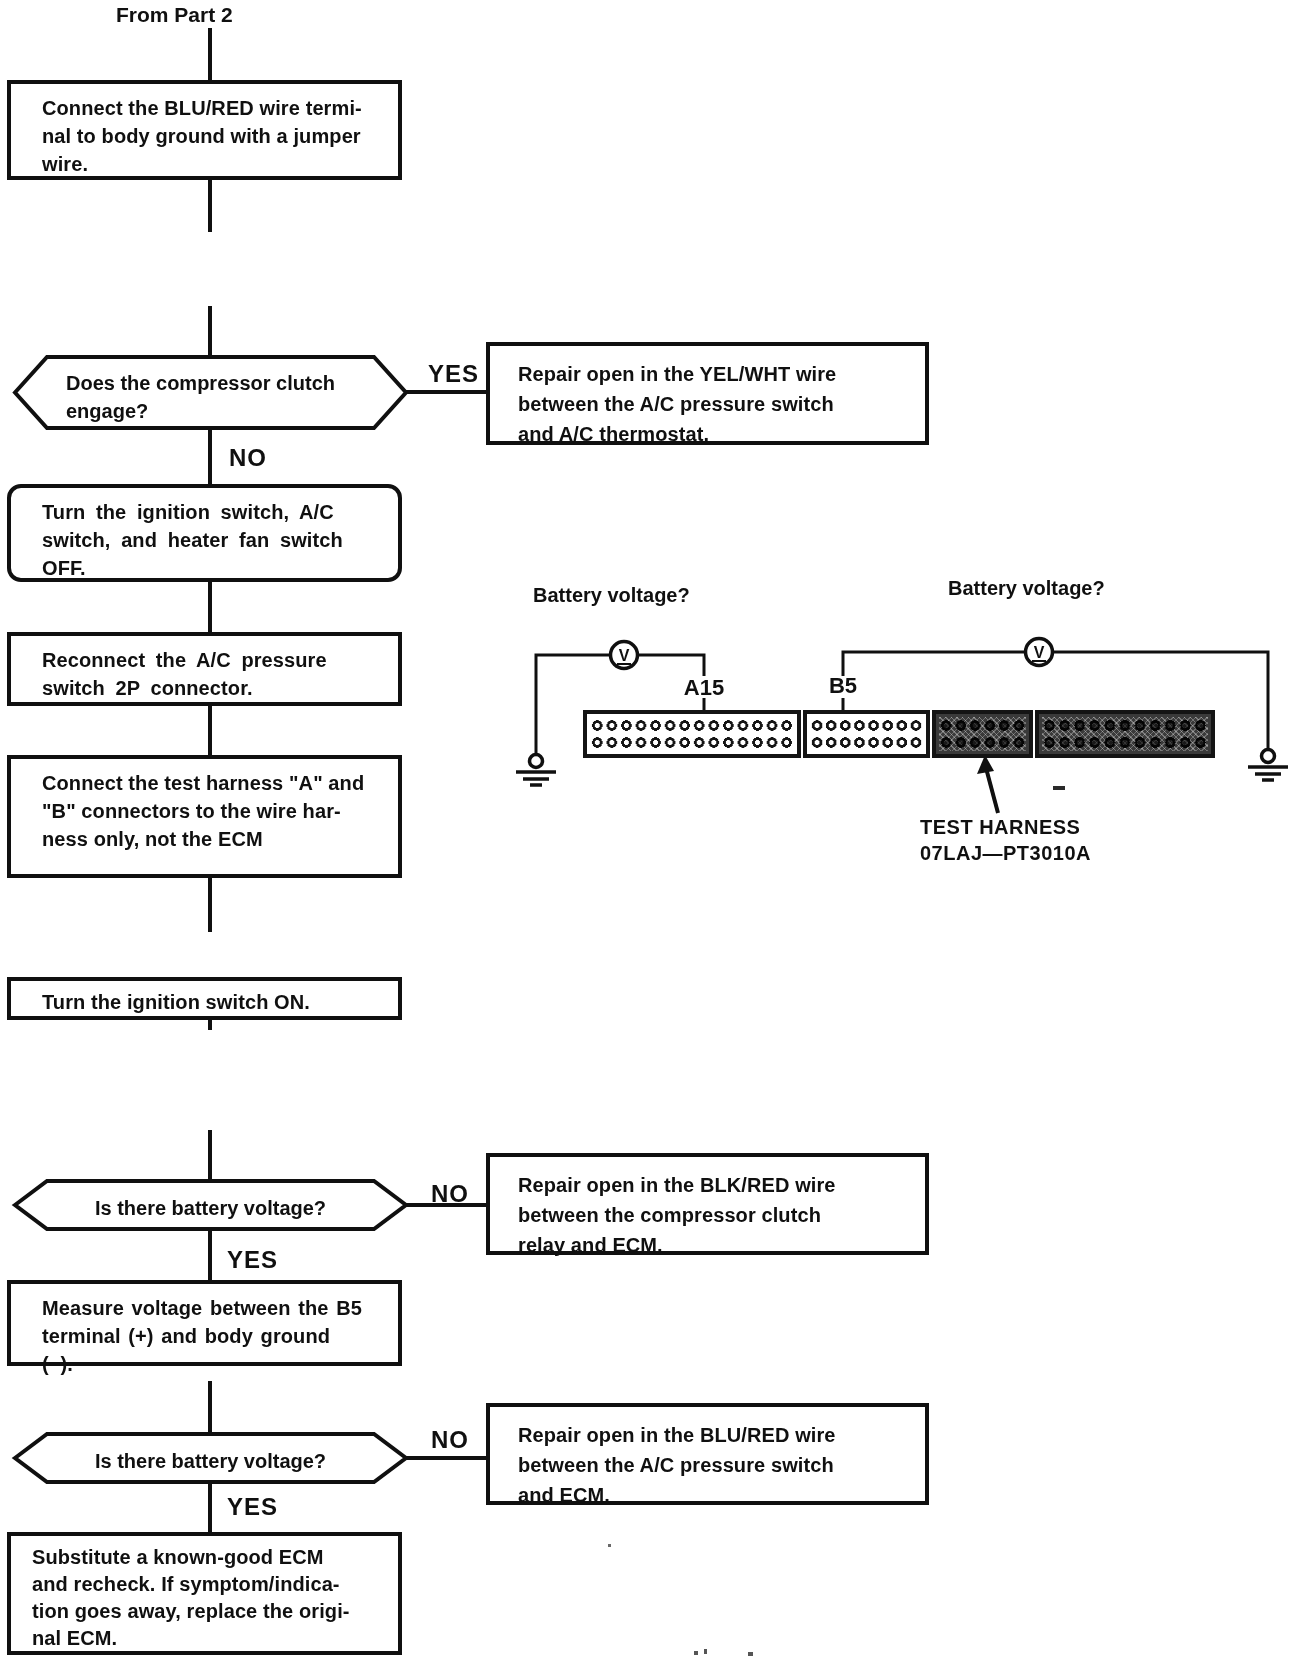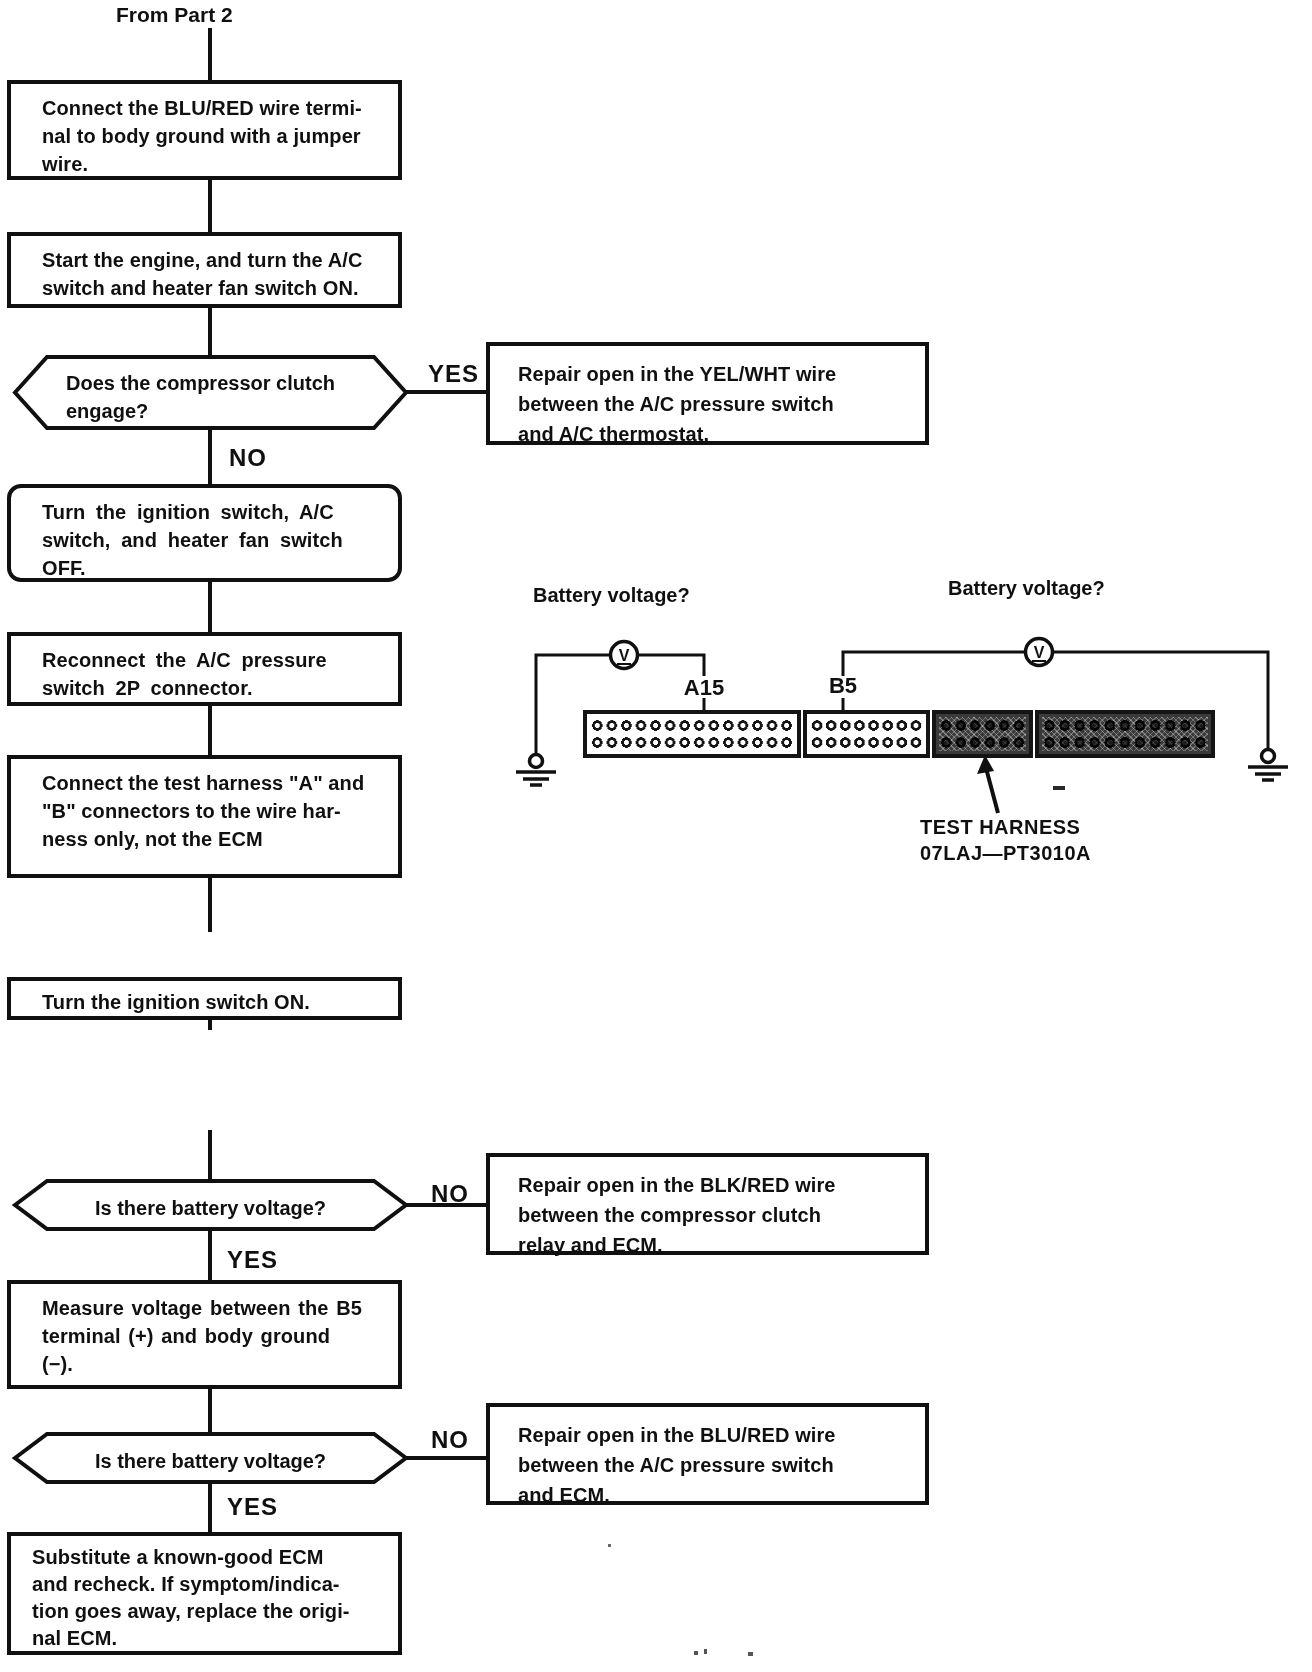--- a/index.html
+++ b/index.html
@@ -125,32 +125,30 @@
       <line x1="998" y1="813" x2="986" y2="768" stroke="#101010" stroke-width="4"></line>
       <polygon points="977,774 985,755 994,771" fill="#101010"></polygon>
     </g>
   </svg>
 
   <div class="lbl" style="left:116px; top:3px; font-size:21px;">From Part 2</div>
 
   <div class="box step" style="top:80px; height:100px;">Connect the BLU/RED wire termi-
 nal to body ground with a jumper
 wire.</div>
-  <div class="box step" style="top:232px; height:76px;">Start the engine, and turn the A/C
-switch and heater fan switch ON.</div>
   <div class="box step wide" style="top:484px; height:98px;border-radius:14px;">Turn the ignition switch, A/C
 switch, and heater fan switch
 OFF.</div>
   <div class="box step wide" style="top:632px; height:74px;">Reconnect the A/C pressure
 switch 2P connector.</div>
   <div class="box step" style="top:755px; height:123px;">Connect the test harness "A" and
 "B" connectors to the wire har-
 ness only, not the ECM</div>
   <div class="box step" style="top:932px; height:43px; padding-top:7px;margin-top:45px;">Turn the ignition switch ON.</div>
-  <div class="box step midwide" style="top:1280px; height:109px;">Measure voltage between the B5
+  <div class="box step midwide" style="top:1280px; height:86px;">Measure voltage between the B5
 terminal (+) and body ground
 (−).</div>
   <div class="box step" style="top:1532px; height:123px; line-height:27px; padding-top:8px;padding-left:21px;">Substitute a known-good ECM
 and recheck. If symptom/indica-
 tion goes away, replace the origi-
 nal ECM.</div>
 
   <div class="hex-text" style="left:66px; top:369px;">Does the compressor clutch
 engage?</div>
   <div class="hex-text hex-center" style="top:1194px;">Is there battery voltage?</div>

